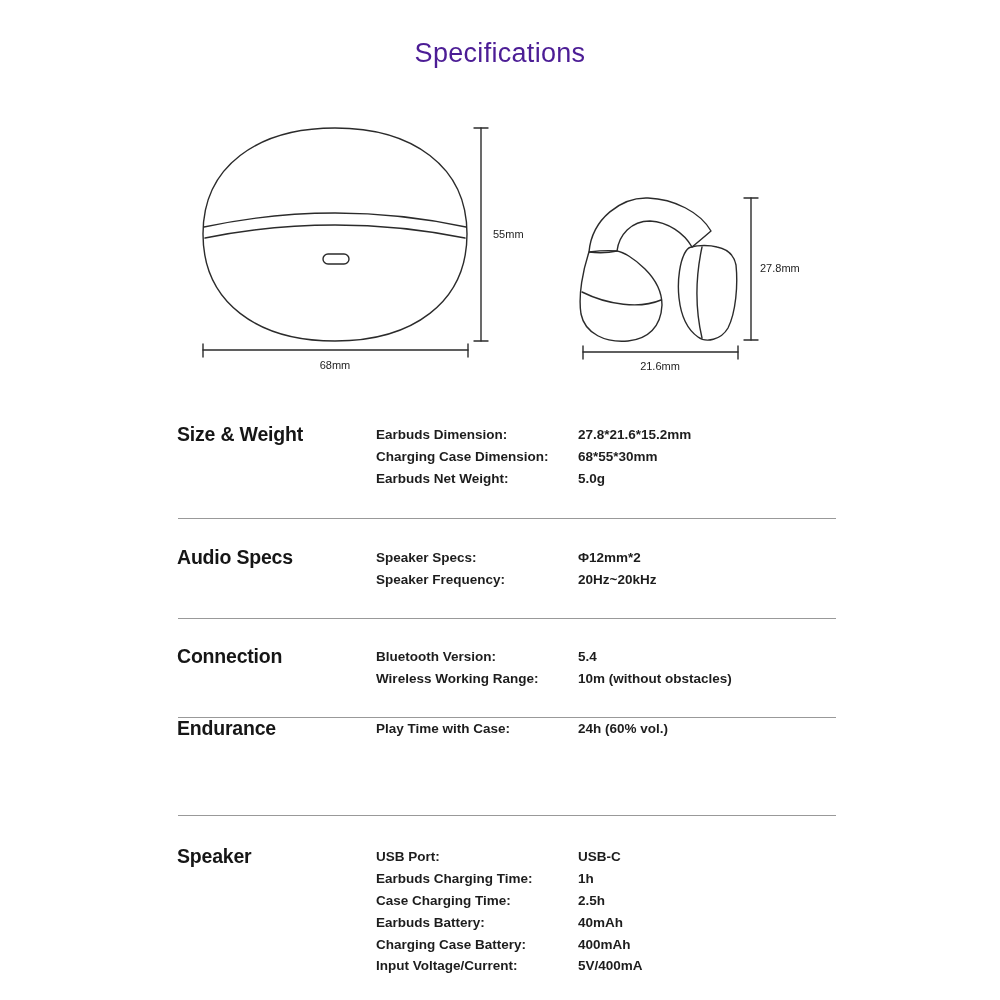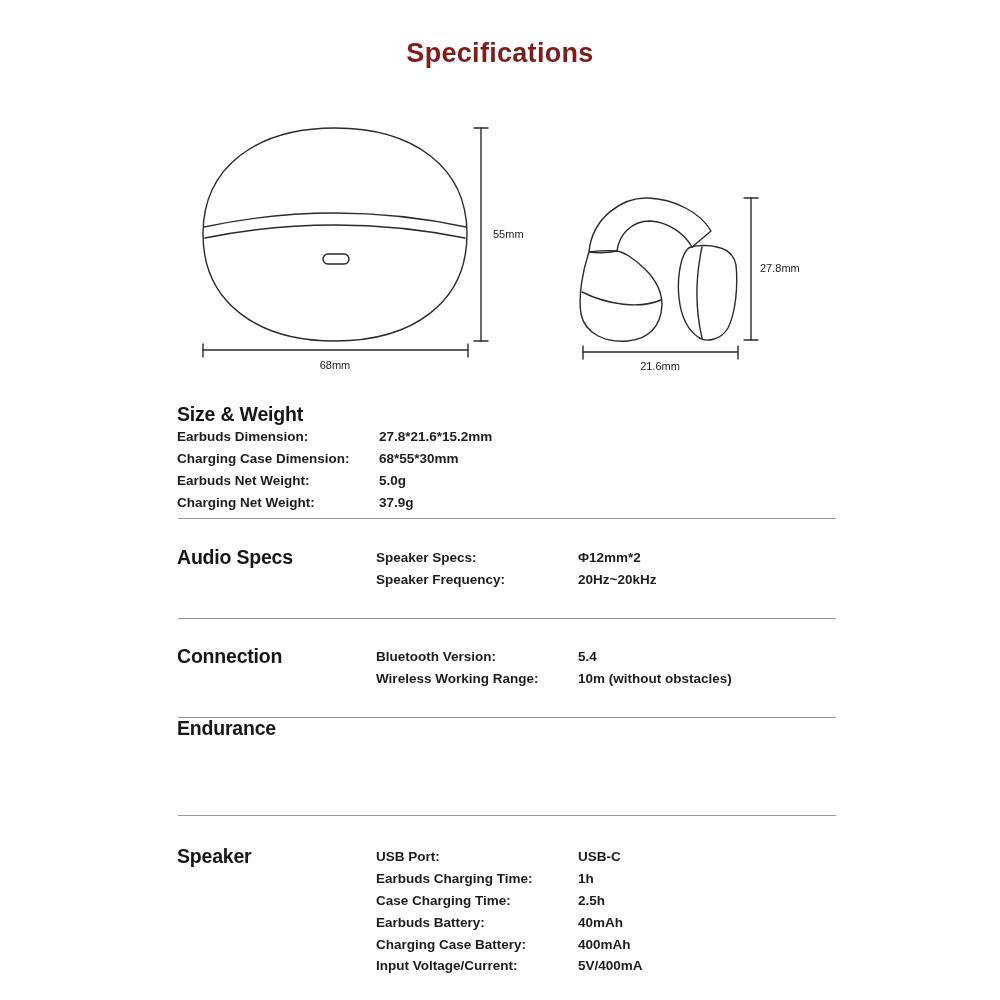--- a/index.html
+++ b/index.html
@@ -9,23 +9,23 @@
     position: relative;
     font-family: "Liberation Sans", "DejaVu Sans", sans-serif;
     color: #1d1d1d;
     overflow: hidden;
   }
   .page-title {
     position: absolute;
     top: 38px; left: 0; width: 1000px;
     text-align: center;
     font-size: 27px;
-    font-weight: 700;
+    font-weight: 400;
     letter-spacing: 0.3px;
-    color: #7f1d1d;
+    color: #4c1d95;
   }
   .diagram-svg {
     position: absolute;
     top: 0; left: 0;
   }
   .diagram-svg path, .diagram-svg line, .diagram-svg rect {
     fill: none;
     stroke: #2b2b2b;
     stroke-width: 1.4;
     stroke-linecap: round;
@@ -71,21 +71,21 @@
     color: #1d1d1d;
   }
   .divider {
     position: absolute;
     left: 178px;
     width: 658px;
     height: 1px;
     background: #999999;
   }
   
-  #section-size-weight { top: 404px; flex-direction: column; }
+  #section-size-weight { top: 424px; }
   #divider-1 { top: 518px; }
   #section-audio { top: 547px; }
   #divider-2 { top: 618px; }
   #section-connection { top: 646px; }
   #divider-3 { top: 717px; }
   #section-endurance { top: 718px; }
   #divider-4 { top: 815px; }
   #section-charge { top: 846px; }
 </style>
 </head>
@@ -151,24 +151,20 @@
       <span class="spec-value">27.8*21.6*15.2mm</span>
     </div>
     <div class="spec-row">
       <span class="spec-label">Charging Case Dimension:</span>
       <span class="spec-value">68*55*30mm</span>
     </div>
     <div class="spec-row">
       <span class="spec-label">Earbuds Net Weight:</span>
       <span class="spec-value">5.0g</span>
     </div>
-    <div class="spec-row">
-      <span class="spec-label">Charging Net Weight:</span>
-      <span class="spec-value">37.9g</span>
-    </div>
   </div>
 </section>
 
 <div class="divider" id="divider-1"></div>
 
 <section class="spec-section" id="section-audio">
   <div class="section-title">Audio Specs</div>
   <div class="spec-rows">
     <div class="spec-row">
       <span class="spec-label">Speaker Specs:</span>
@@ -195,20 +191,24 @@
       <span class="spec-value">10m (without obstacles)</span>
     </div>
   </div>
 </section>
 
 <div class="divider" id="divider-3"></div>
 
 <section class="spec-section" id="section-endurance">
   <div class="section-title">Endurance</div>
   <div class="spec-rows">
+    <div class="spec-row">
+      <span class="spec-label">Play Time with Case:</span>
+      <span class="spec-value">24h (60% vol.)</span>
+    </div>
   </div>
 </section>
 
 <div class="divider" id="divider-4"></div>
 
 <section class="spec-section" id="section-charge">
   <div class="section-title">Speaker</div>
   <div class="spec-rows">
     <div class="spec-row">
       <span class="spec-label">USB Port:</span>

